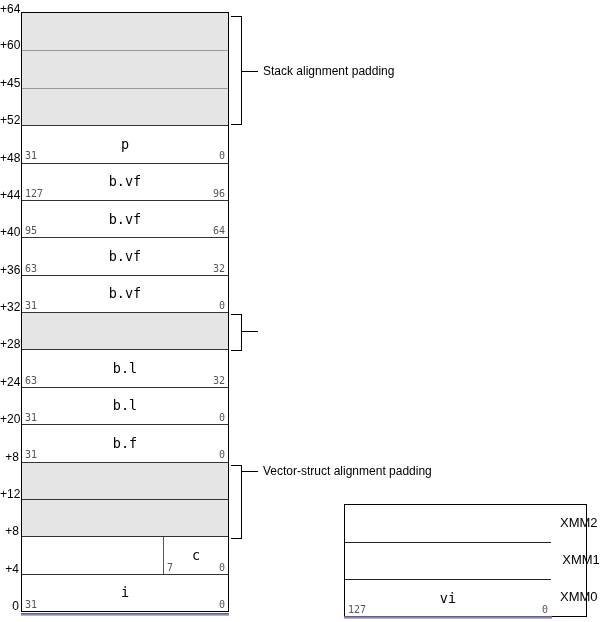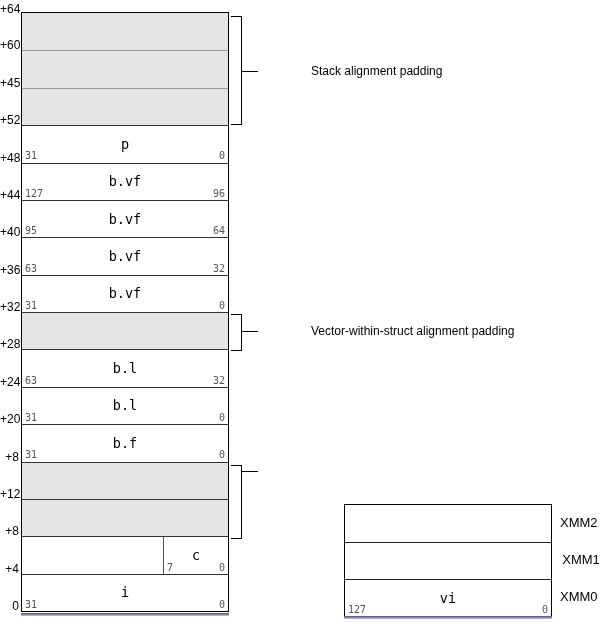--- a/index.html
+++ b/index.html
@@ -26,25 +26,25 @@
   .offset{position:absolute;left:0;width:19px;text-align:right;
           font-size:12px;line-height:16px;}
 
   .baseline{position:absolute;height:3px;width:208px;
             background:linear-gradient(#4a4a72,#8787bd,#c4c4e2);}
 
   
   .bracket{position:absolute;left:231px;width:10px;
            border:1px solid #000;border-left:none;}
   .connector{position:absolute;left:242px;width:16px;height:1px;background:#000;}
-  .anno-label{position:absolute;left:263px;font-size:12px;line-height:16px;white-space:nowrap;margin-left:48px;}
+  .anno-label{position:absolute;left:263px;font-size:12px;line-height:16px;white-space:nowrap;}
 
   
   .xmm-box{position:absolute;left:344px;top:504px;width:206px;height:111px;
-           border:1px solid #000;background:#fff;}
+           border:1px solid #000;background:#fff;padding-left:35px;}
   .xmm-row{position:absolute;left:0;width:206px;height:37px;}
   .xmm-sep{position:absolute;left:0;width:206px;height:1px;background:#222;}
   .xmm-name{position:absolute;left:560px;width:42px;font-size:13px;line-height:16px;}
 </style>
 </head>
 <body>
 
 <div class="canvas">
 
   <div class="stack-box">
@@ -157,24 +157,24 @@
   <div class="offset" style="top:523.3px">+8</div>
   <div class="offset" style="top:560.6px">+4</div>
   <div class="offset" style="top:598px">0</div>
 
   <div class="bracket" style="top:16px;height:107px;"></div>
   <div class="connector" style="top:71px;"></div>
   <div class="anno-label" style="top:63px;">Stack alignment padding</div>
 
   <div class="bracket" style="top:314px;height:35px;"></div>
   <div class="connector" style="top:331px;"></div>
-  <div class="anno-label" style="top:323px;">Vector-within-struct alignment padding</div>
 
   <div class="bracket" style="top:465px;height:72px;"></div>
   <div class="connector" style="top:471px;"></div>
+  <div class="anno-label" style="top:463px;">Vector-struct alignment padding</div>
 
   <div class="xmm-box">
     <div class="xmm-row" style="top:0">
       <div class="cell-label"></div>
     </div>
     <div class="xmm-row" style="top:37px">
       <div class="cell-label"></div>
     </div>
     <div class="xmm-row" style="top:74px">
       <div class="cell-label">vi</div>

